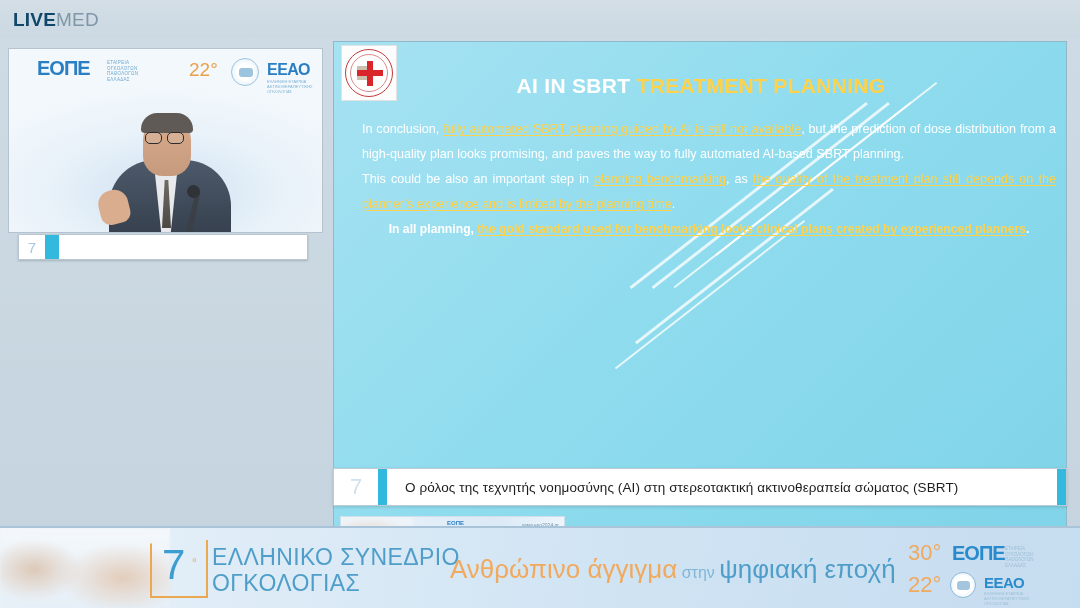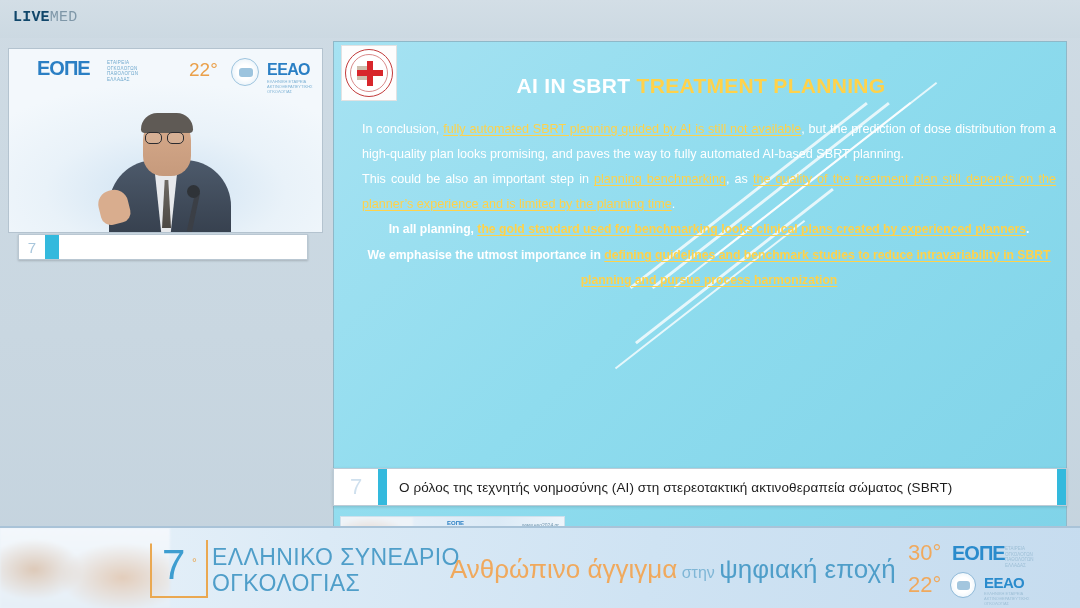--- a/index.html
+++ b/index.html
@@ -13,23 +13,22 @@
     background: linear-gradient(180deg, #cfdbe4 0%, #c9d7e1 55%, #c4d3de 100%);
   }
 
   
   #header {
     position: absolute; left: 0; top: 0; width: 1080px; height: 38px;
     background: linear-gradient(180deg,#d3dee6 0%, #ccd9e2 100%);
   }
   #brand {
     position: absolute; left: 13px; top: 9px;
-    font-size: 15px; font-weight: bold; letter-spacing: .2px;
+    font-size: 19px; font-weight: bold; letter-spacing: .2px;
     white-space: nowrap;
-    font-family: Liberation Mono, monospace;
   }
   #brand .live { color: #11476b; }
   #brand .med  { color: #7f97a8; font-weight: normal; }
 
   
   #video-panel {
     position: absolute; left: 8px; top: 48px; width: 315px; height: 185px;
     border: 1px solid #b4c3cf;
     background: #dfe9f1;
     overflow: hidden;
@@ -213,21 +212,21 @@
     box-shadow: 0 1px 3px rgba(0,0,0,.15);
     display: flex; align-items: center;
   }
   #cap-logo {
     width: 44px; height: 100%;
     display:flex; align-items:center; justify-content:center;
     font-size: 22px; font-weight: 300; color: #cfe0ee;
   }
   #cap-accent { width: 9px; height: 100%; background: #33b9dd; }
   #cap-text {
-    flex:1; padding-left: 12px; font-size: 13.5px; color: #1d1d1d;
+    flex:1; padding-left: 18px; font-size: 13.5px; color: #1d1d1d;
     white-space: nowrap; letter-spacing: .1px;
   }
   #cap-accent-r { width: 9px; height: 100%; background: #33b9dd; }
 
   
   #footer {
     position: absolute; left: 0; bottom: 0; width: 1080px; height: 82px;
     background: linear-gradient(100deg,#eaf3fa 0%, #dbeaf6 30%, #cfe3f3 60%, #c6dcef 100%);
     border-top: 2px solid #a9c3d8;
     overflow: hidden;
@@ -333,21 +332,20 @@
   </div>
 
   <div id="slide-title">
     <span class="w">AI IN SBRT </span><span class="y">TREATMENT PLANNING</span>
   </div>
 
   <div id="slide-body">
       <p><span>In conclusion, </span><span class="hl">fully automated SBRT planning guided by AI is still not available</span><span>, but the prediction of dose distribution from a high-quality plan looks promising, and paves the way to fully automated AI-based SBRT planning.</span></p>
       <p><span>This could be also an important step in </span><span class="hl">planning benchmarking</span><span>, as </span><span class="hl">the quality of the treatment plan still depends on the planner’s experience and is limited by the planning time</span><span>.</span></p>
       <p class="bold center"><span>In all planning, </span><span class="hlb">the gold standard used for benchmarking looks clinical plans created by experienced planners</span><span>.</span></p>
-      <p class="bold center"><span>We emphasise the utmost importance in </span><span class="hlb">defining guidelines and benchmark studies to reduce intravariability in SBRT planning and pursue process harmonization</span></p>
     </div>
 
   <div id="slide-banner">
     <div id="sbn-hands"></div>
     <div id="sbn-dot">EOΠΕ</div>
     <div id="sbn-t1">Ανθρώπινο άγγιγμα</div>
     <div id="sbn-t2">στην ψηφιακή εποχή</div>
     <div id="sbn-t3">26-27 Απριλίου 2024</div>
     <div id="sbn-7">7</div>
     <div id="sbn-cong">ΕΛΛΗΝΙΚΟ<br>ΣΥΝΕΔΡΙΟ<br>ΟΓΚΟΛΟΓΙΑΣ</div>

